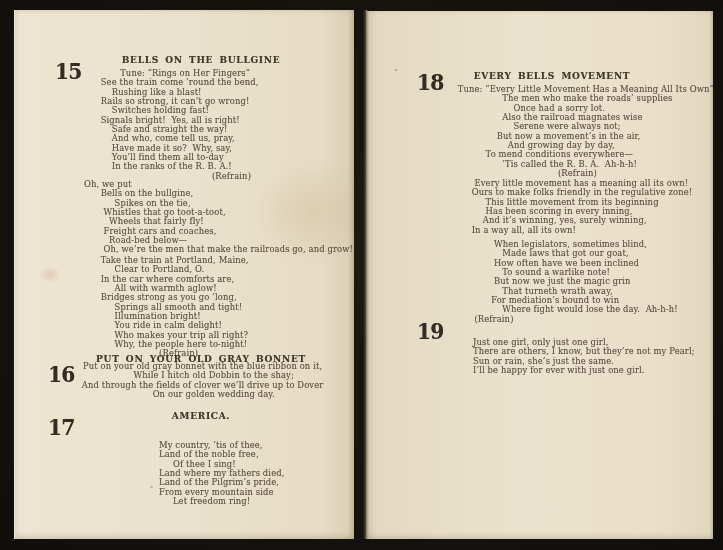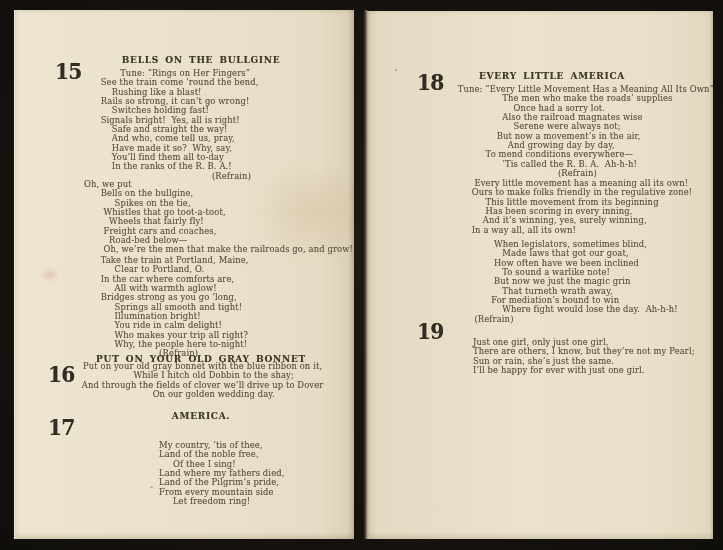--- a/index.html
+++ b/index.html
@@ -155,21 +155,21 @@
 Land where my fathers died,
 Land of the Pilgrim’s pride,
 From every mountain side
      Let freedom ring!</div>
 </div>
 
 <div class="page page-right">
   <div class="speck speck-c"></div>
 
   <div class="song-number n18">18</div>
-  <div class="song-title t18">EVERY LITTLE AMERICA</div>
+  <div class="song-title t18">EVERY BELLS MOVEMENT</div>
   <div class="stanza s18a"> Tune: “Every Little Movement Has a Meaning All Its Own”
                  The men who make the roads’ supplies
                      Once had a sorry lot.
                  Also the railroad magnates wise
                      Serene were always not;
                But now a movement’s in the air,
                    And growing day by day,
            To mend conditions everywhere—
                  ’Tis called the R. B. A.  Ah-h-h!
                                      (Refrain)</div>

